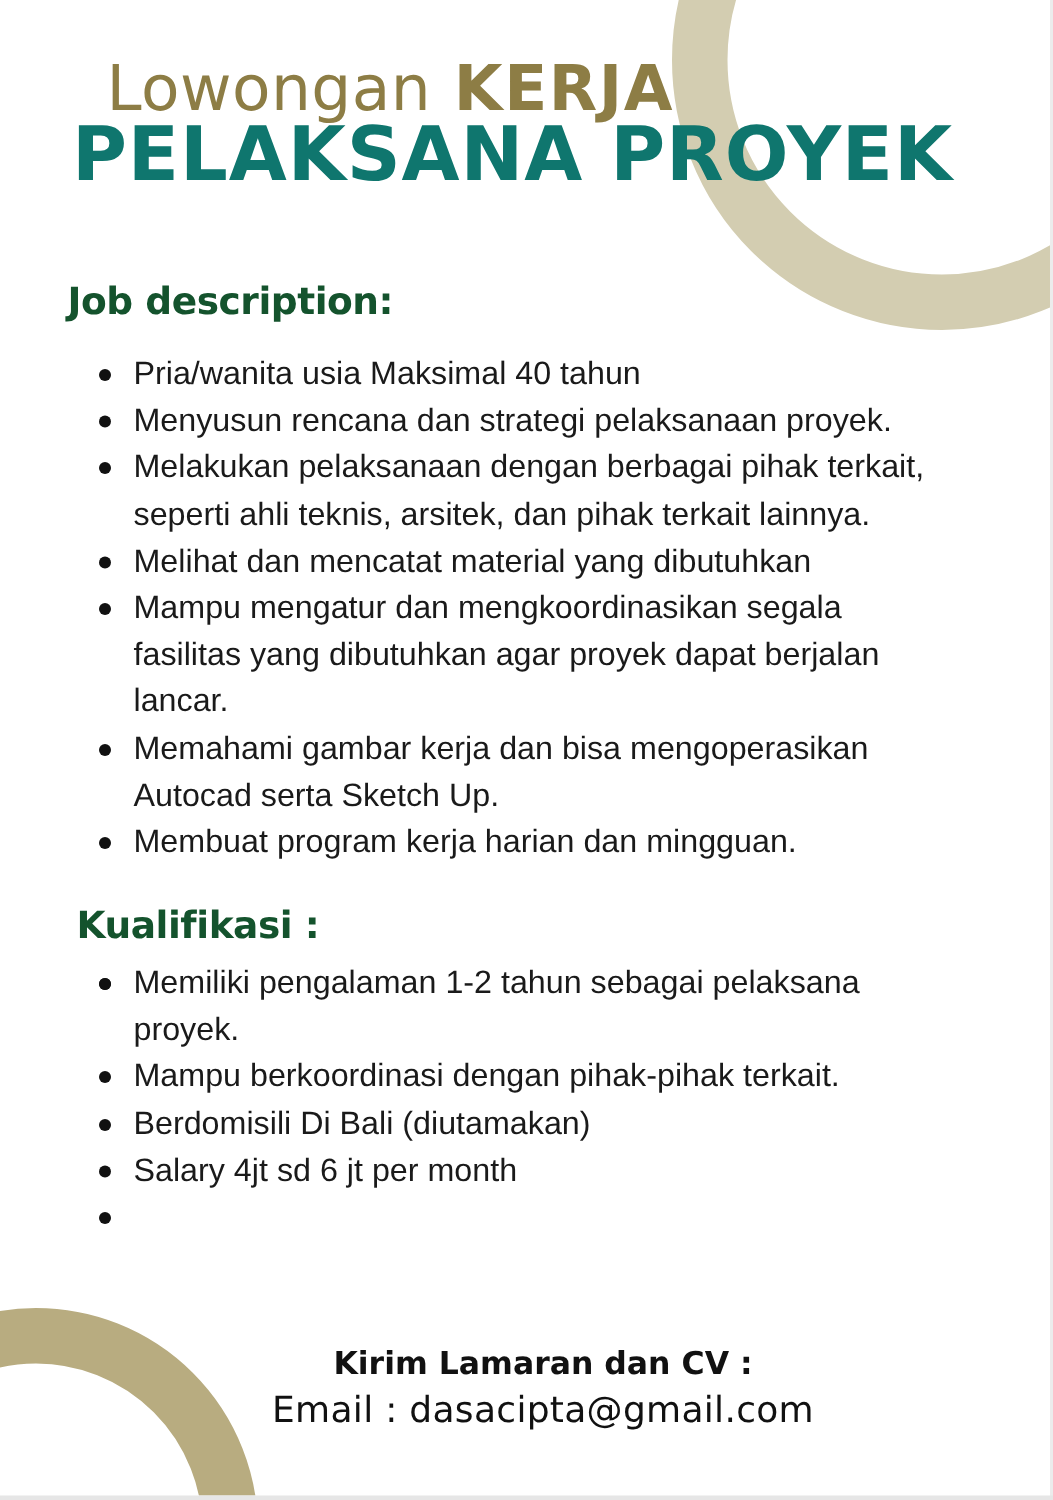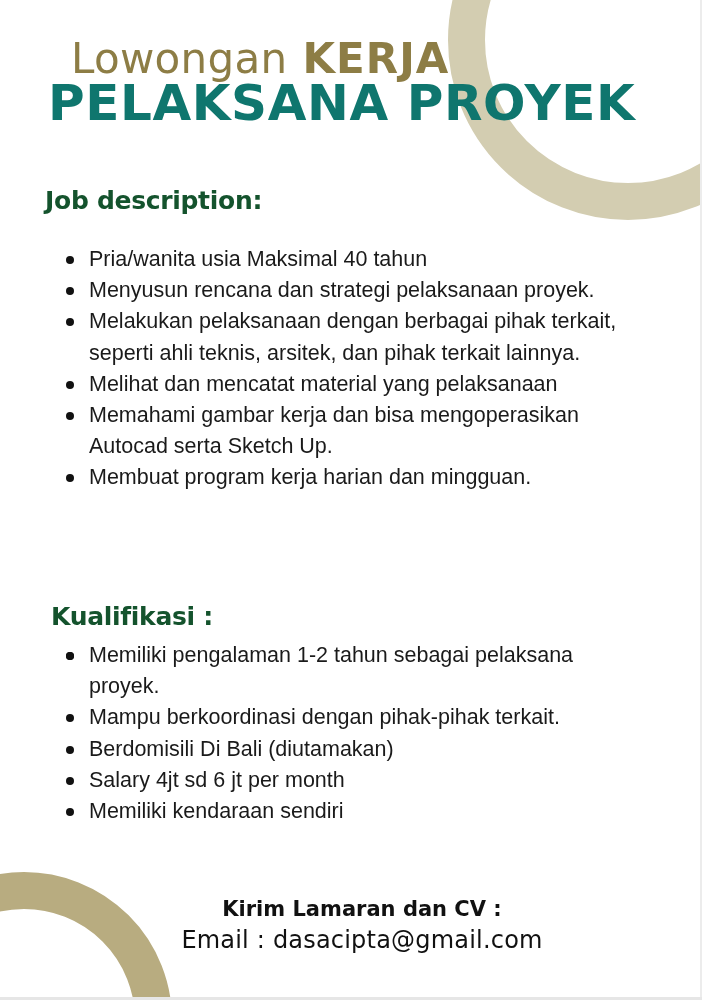--- a/index.html
+++ b/index.html
@@ -42,21 +42,21 @@
     ul.bullets { position: absolute; left: 0; margin: 0; padding: 0; list-style: none; }
     ul.bullets li {
       position: relative; padding-left: 89px; font-size: 21.5px; line-height: 31.2px;
       color: #1a1a1a; white-space: nowrap;
     }
     ul.bullets li .dot {
       position: absolute; left: 66px; top: 12px; width: 8px; height: 8px; border-radius: 50%;
       background: #111111;
     }
     ul.bullets li .ln { display: block; }
-    .list-job { top: 244px; }
+    .list-job { top: 234px; }
     .list-kual { top: 640px; }
 
     .contact-title {
       left: 0; width: 724px; text-align: center; top: 896px; font-size: 21px; line-height: 26px;
       font-weight: bold; color: #111111;
       font-family: "DejaVu Sans", "Liberation Sans", sans-serif;
     }
     .contact-email {
       left: 0; width: 724px; text-align: center; top: 925px; font-size: 24px; line-height: 30px;
       color: #111111; letter-spacing: 0.2px;
@@ -91,21 +91,27 @@
       <span class="dot"></span>
       <span class="ln">Menyusun rencana dan strategi pelaksanaan proyek.</span>
     </li>
     <li>
       <span class="dot"></span>
       <span class="ln">Melakukan pelaksanaan dengan berbagai pihak terkait,</span>
       <span class="ln">seperti ahli teknis, arsitek, dan pihak terkait lainnya.</span>
     </li>
     <li>
       <span class="dot"></span>
-      <span class="ln">Melihat dan mencatat material yang pelaksanaan</span>
+      <span class="ln">Melihat dan mencatat material yang dibutuhkan</span>
+    </li>
+    <li>
+      <span class="dot"></span>
+      <span class="ln">Mampu mengatur dan mengkoordinasikan segala</span>
+      <span class="ln">fasilitas yang dibutuhkan agar proyek dapat berjalan</span>
+      <span class="ln">lancar.</span>
     </li>
     <li>
       <span class="dot"></span>
       <span class="ln">Memahami gambar kerja dan bisa mengoperasikan</span>
       <span class="ln">Autocad serta Sketch Up.</span>
     </li>
     <li>
       <span class="dot"></span>
       <span class="ln">Membuat program kerja harian dan mingguan.</span>
     </li>
@@ -129,21 +135,20 @@
     <li>
       <span class="dot"></span>
       <span class="ln">Berdomisili Di Bali (diutamakan)</span>
     </li>
     <li>
       <span class="dot"></span>
       <span class="ln">Salary 4jt sd 6 jt per month</span>
     </li>
     <li>
       <span class="dot"></span>
-      <span class="ln">Memiliki kendaraan sendiri</span>
     </li>
   </ul>
 
   <div class="abs contact-title">Kirim Lamaran dan CV :</div>
   <div class="abs contact-email">Email : dasacipta@gmail.com</div>
 </div>
 
 <div class="edge-right"></div>
 <div class="edge-bottom"></div>
 

